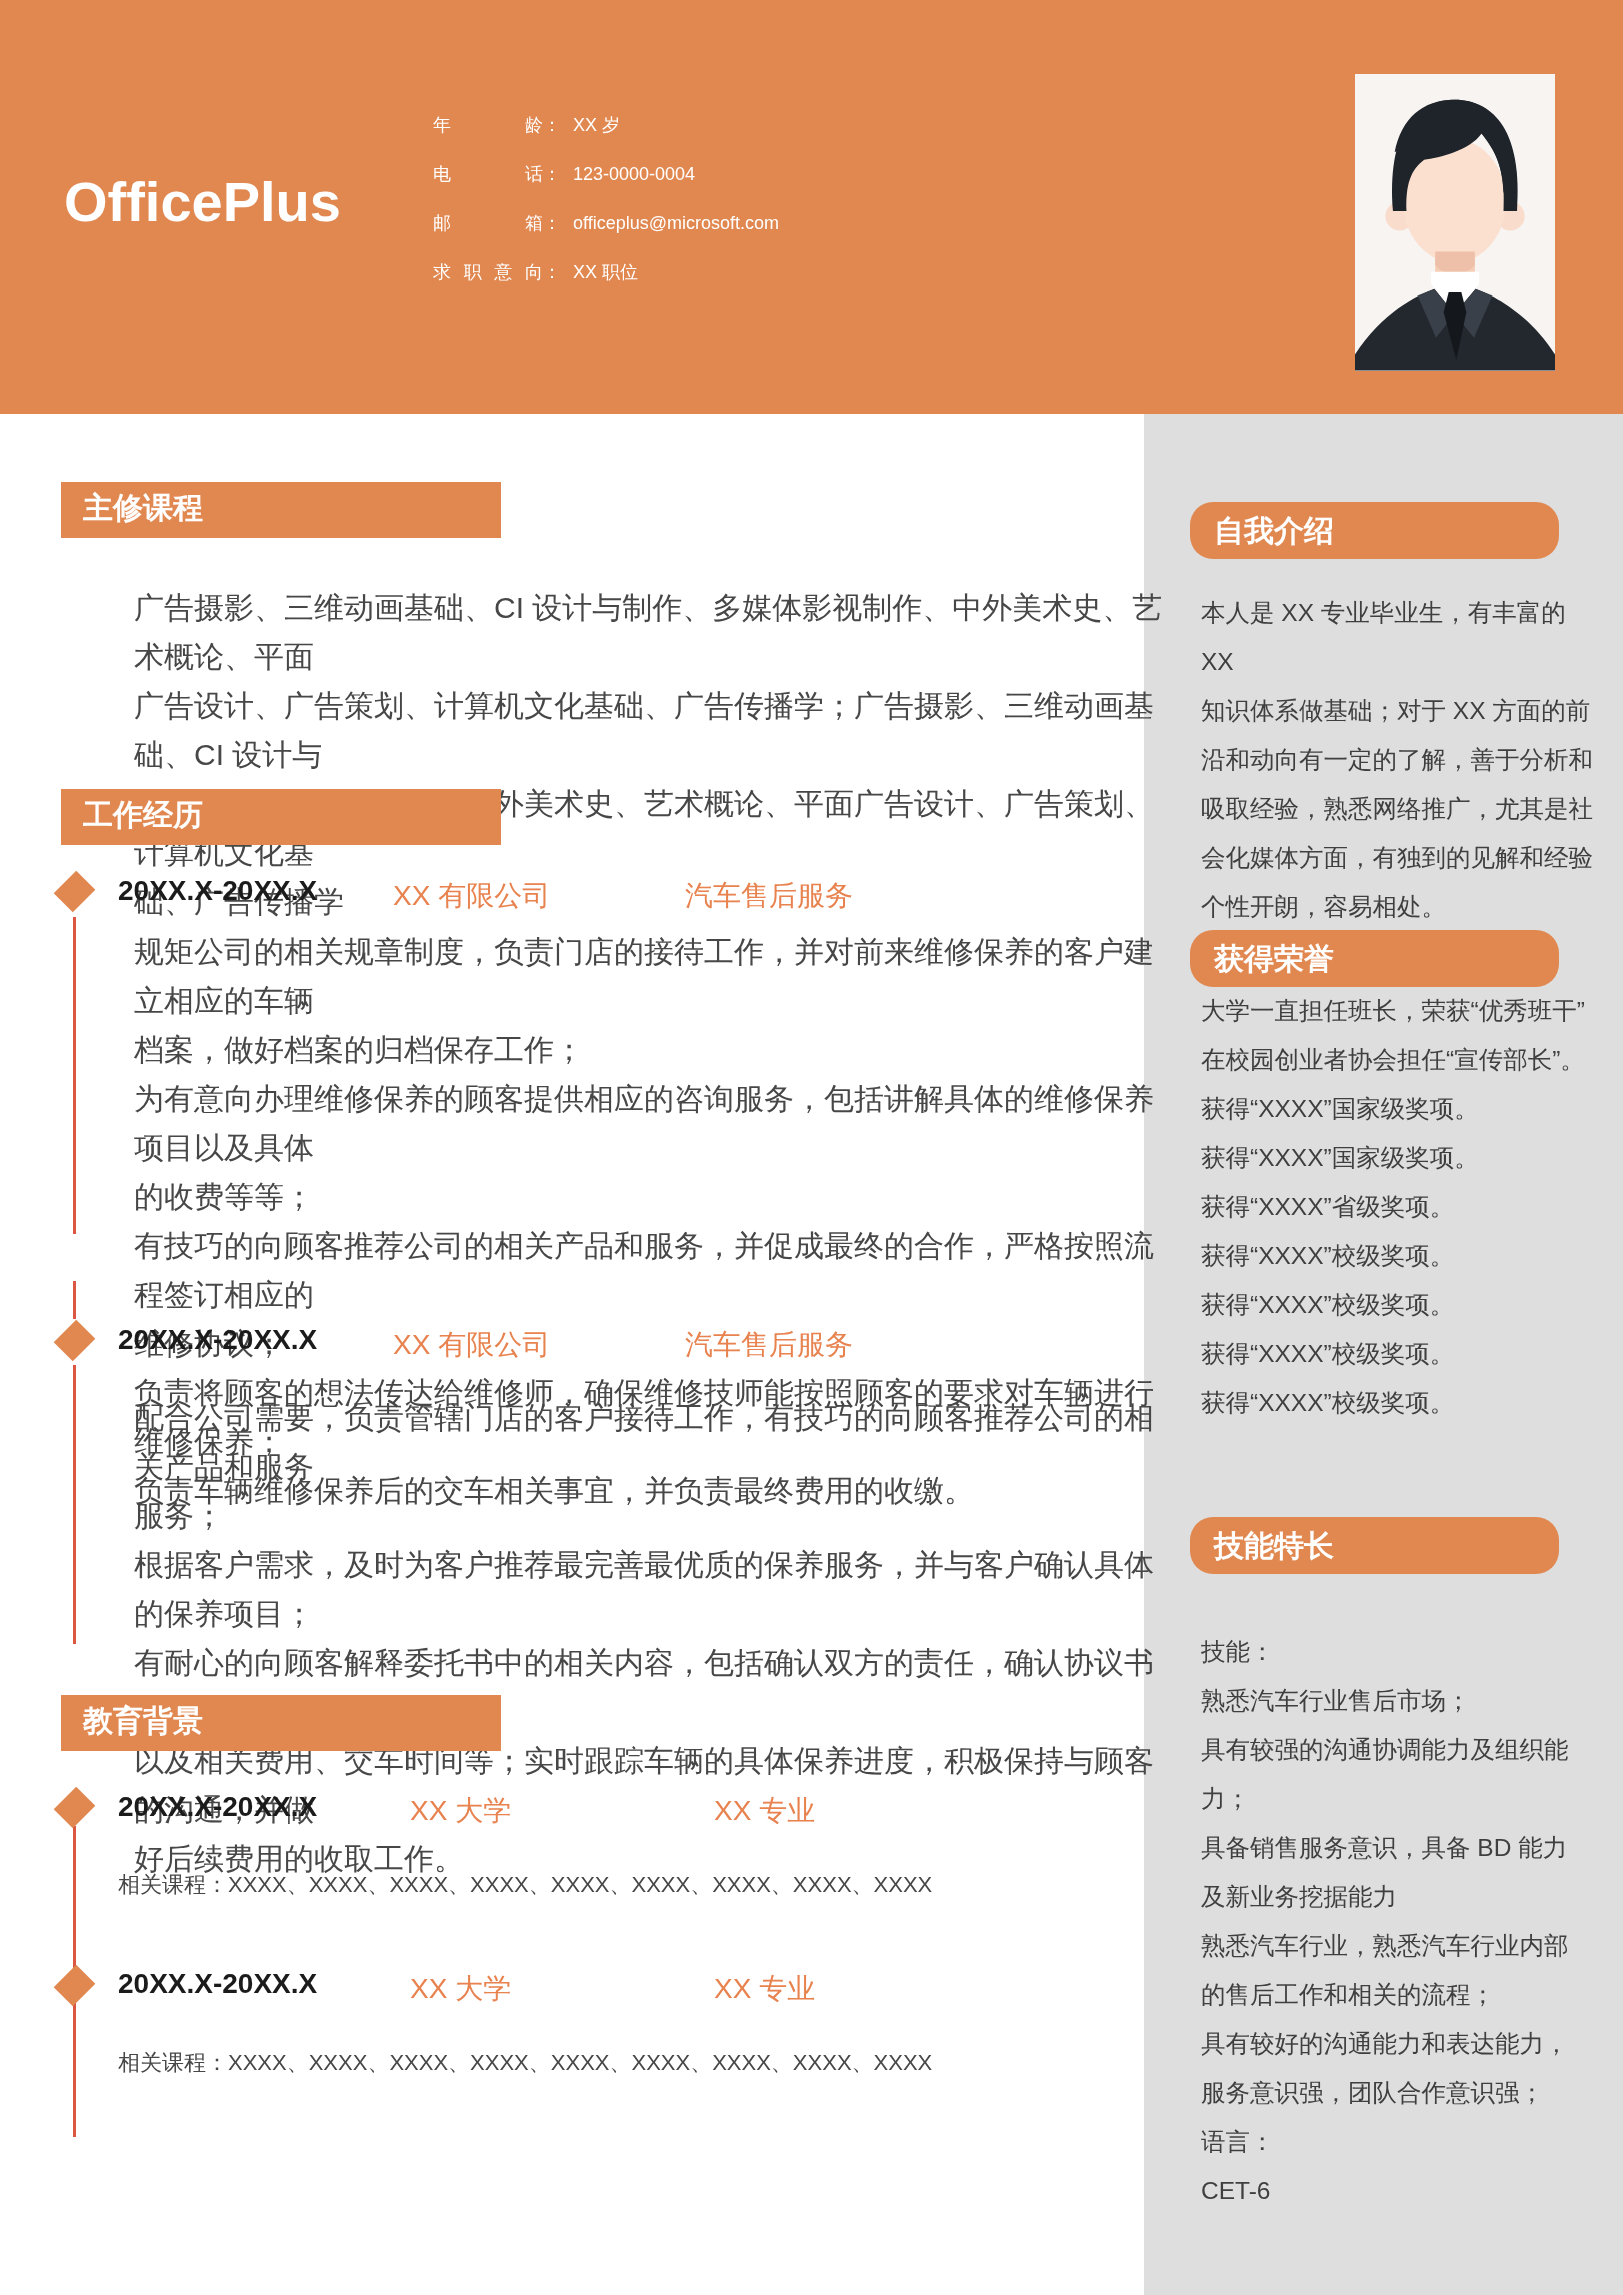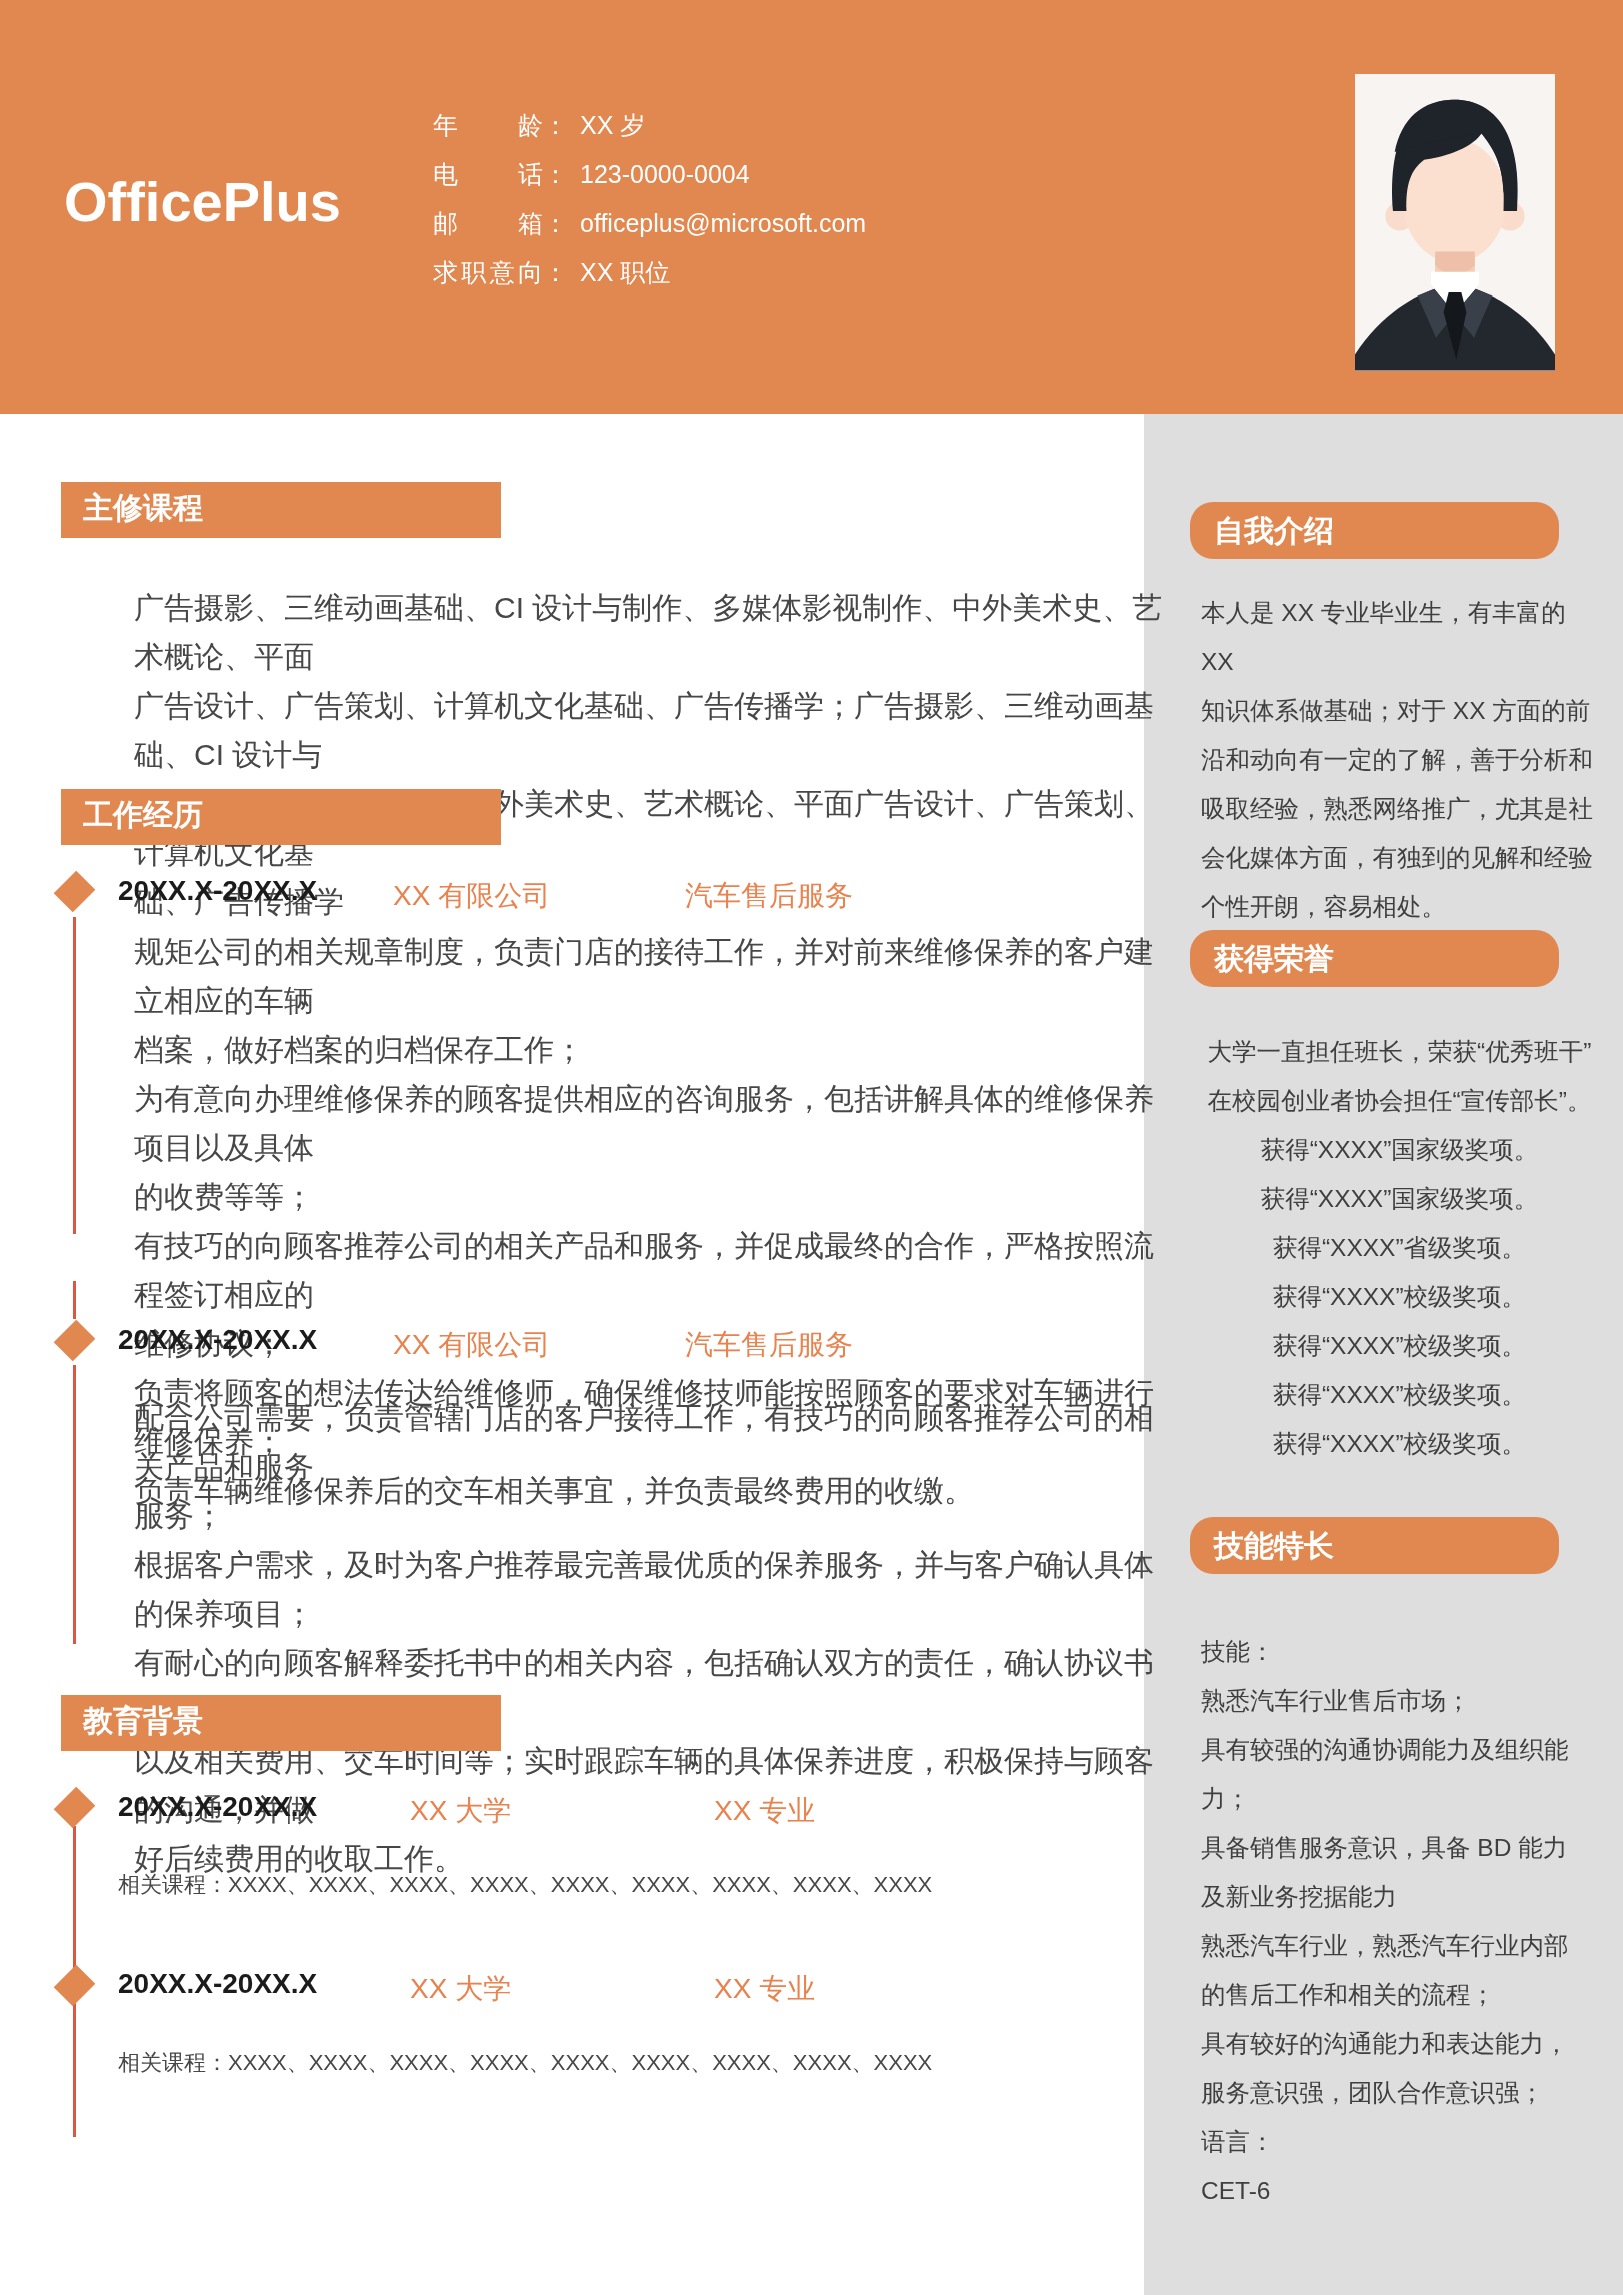--- a/index.html
+++ b/index.html
@@ -3,21 +3,21 @@
 <meta charset="utf-8">
 <style>
   html,body{margin:0;padding:0;background:#888;}
   .page{
     position:relative;width:1623px;height:2295px;background:#ffffff;overflow:hidden;
     font-family:"Liberation Sans","DejaVu Sans",sans-serif;
   }
   
   .hdr{position:absolute;left:0;top:0;width:1623px;height:414px;background:#E18851;}
   .logo{position:absolute;left:64px;top:169px;font-size:56px;font-weight:bold;color:#ffffff;letter-spacing:0;}
-  .contact{position:absolute;left:433px;top:101px;color:#ffffff;font-size:25px;}
+  .contact{position:absolute;left:433px;top:101px;color:#ffffff;font-size:18px;}
   .crow{height:49px;line-height:49px;white-space:nowrap;}
   .clabel{display:inline-block;width:110px;text-align:justify;text-align-last:justify;}
   .ccolon{display:inline-block;margin-right:12px;}
   .photo{position:absolute;left:1355px;top:74px;width:200px;height:297px;background:#F7F4F2;overflow:hidden;}
   
   .sidebar{position:absolute;left:1144px;top:414px;width:479px;height:1881px;background:#DEDEDE;}
   .sbar{position:absolute;left:46px;width:369px;height:57px;background:#E18851;color:#ffffff;
         font-size:30px;font-weight:bold;line-height:57px;padding-left:24px;box-sizing:border-box;border-radius:23px;}
   .stext{position:absolute;left:57px;width:397px;color:#3F3F3F;font-size:24.5px;line-height:49px;}
   
@@ -91,21 +91,21 @@
   <div class="sidebar">
     <div class="sbar" style="top:88px;">自我介绍</div>
     <div class="stext pre" style="top:174px;">本人是 XX 专业毕业生，有丰富的 XX
 知识体系做基础；对于 XX 方面的前
 沿和动向有一定的了解，善于分析和
 吸取经验，熟悉网络推广，尤其是社
 会化媒体方面，有独到的见解和经验
 个性开朗，容易相处。</div>
 
     <div class="sbar" style="top:516px;">获得荣誉</div>
-    <div class="stext pre" style="top:613px;text-align:center;">大学一直担任班长，荣获“优秀班干”
+    <div class="stext pre" style="top:572px;">大学一直担任班长，荣获“优秀班干”
 在校园创业者协会担任“宣传部长”。
 获得“XXXX”国家级奖项。
 获得“XXXX”国家级奖项。
 获得“XXXX”省级奖项。
 获得“XXXX”校级奖项。
 获得“XXXX”校级奖项。
 获得“XXXX”校级奖项。
 获得“XXXX”校级奖项。</div>
 
     <div class="sbar" style="top:1103px;">技能特长</div>

